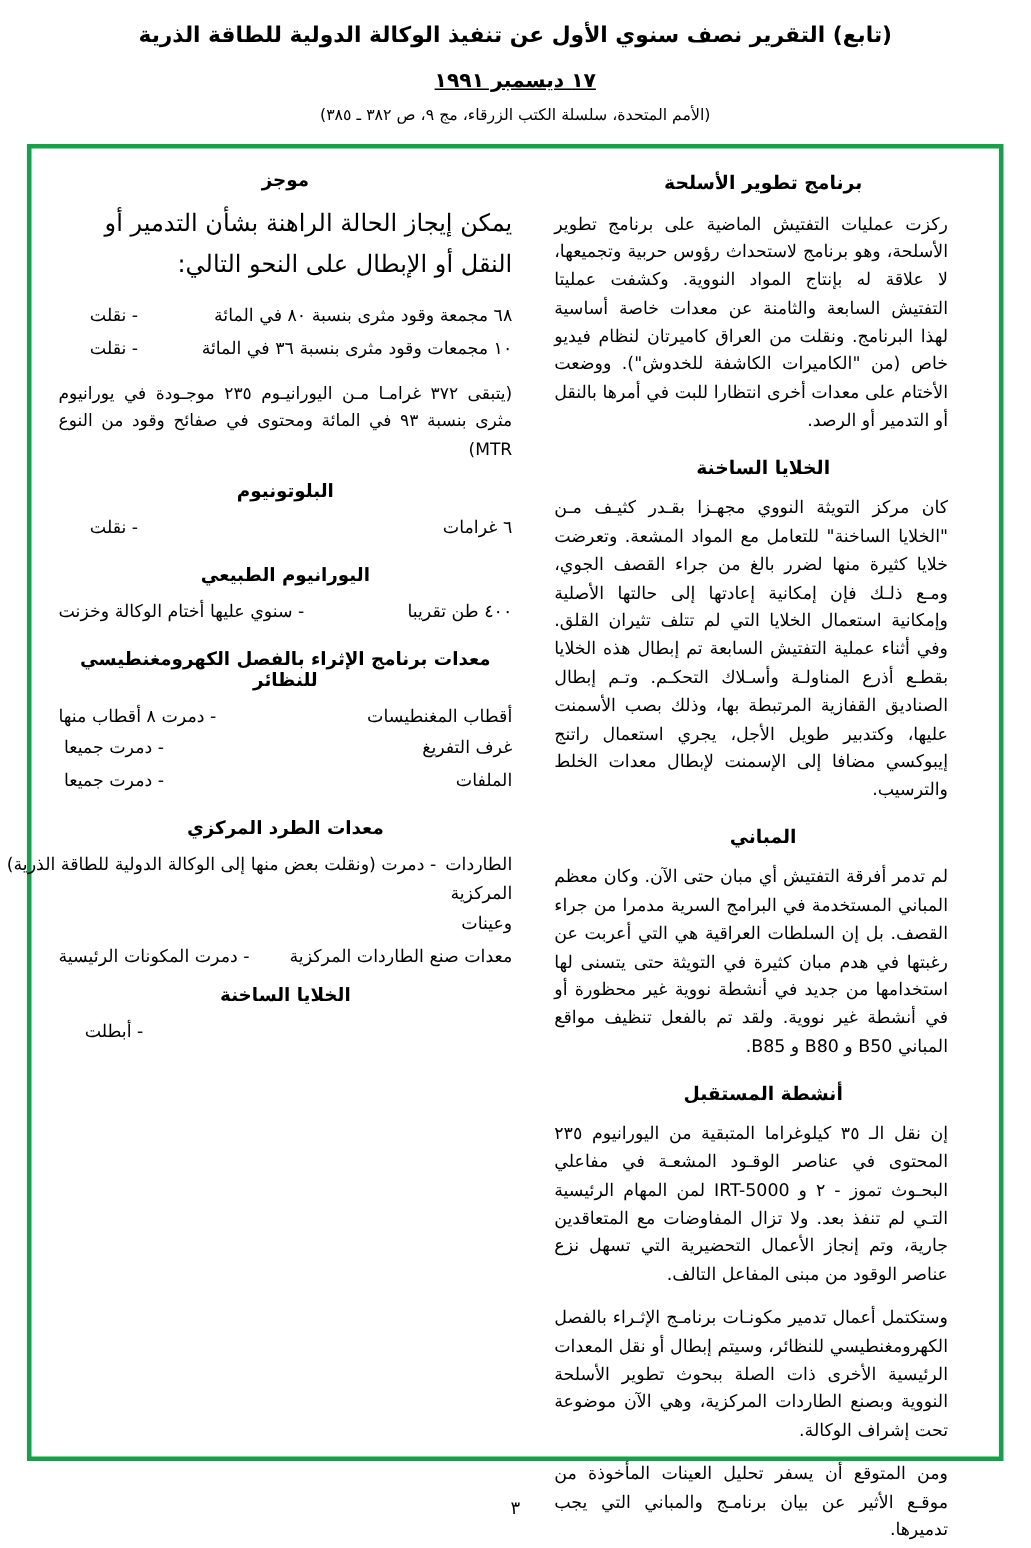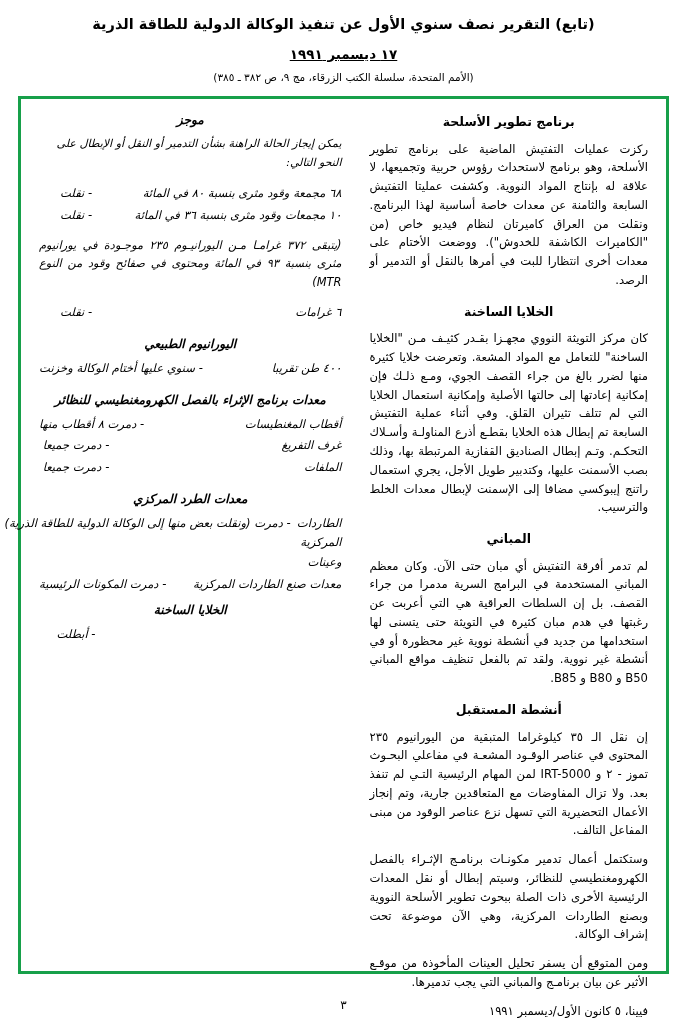--- a/index.html
+++ b/index.html
@@ -59,48 +59,48 @@
     flex-direction: row;
     gap: 22px;
     height: 100%;
     box-sizing: border-box;
   }
   .col {
     width: 50%;
     box-sizing: border-box;
   }
   .col-right { padding-left: 4px; }
-  .col-left { padding-right: 2px; font-style: italic; }
+  .col-left { padding-right: 2px; }
 
   h3.sec {
     font-size: 12.5px;
     font-weight: bold;
     text-align: center;
     margin: 0 0 9px 0;
     line-height: 1.4;
   }
   h3.sec.tight { margin-top: 13px; }
 
   p.body {
     font-size: 11.6px;
     line-height: 1.62;
-    margin: 0 0 10px 0;
+    margin: 0 16px 10px 0;
     text-align: justify;
     text-justify: inter-word;
   }
 
   
   .lbl-center {
     font-size: 12.2px;
     font-weight: bold;
     text-align: center;
     margin: 0 0 8px 0;
   }
   .para-left {
-    font-size: 11px;
+    font-size: 16px;
     line-height: 1.7;
     margin: 0 0 12px 0;
     text-align: right;
   }
   .row {
     display: flex;
     flex-direction: row;
     font-size: 11.6px;
     line-height: 1.7;
     margin-bottom: 2px;
@@ -174,20 +174,21 @@
         <div class="row">
           <div class="item">٦٨ مجمعة وقود مثرى بنسبة ٨٠ في المائة</div>
           <div class="val">- نقلت</div>
         </div>
         <div class="row">
           <div class="item">١٠ مجمعات وقود مثرى بنسبة ٣٦ في المائة</div>
           <div class="val">- نقلت</div>
         </div>
         <div class="note">(يتبقى ٣٧٢ غرامـا مـن اليورانيـوم ٢٣٥ موجـودة في يورانيوم مثرى بنسبة ٩٣ في المائة ومحتوى في صفائح وقود من النوع MTR)</div>
 
+        <div class="lbl-center">البلوتونيوم</div>
         <div class="row">
           <div class="item">٦ غرامات</div>
           <div class="val">- نقلت</div>
         </div>
         <div class="gap-m"></div>
 
         <div class="lbl-center">اليورانيوم الطبيعي</div>
         <div class="row">
           <div class="item">٤٠٠ طن تقريبا</div>
           <div class="val">- سنوي عليها أختام الوكالة وخزنت</div>

